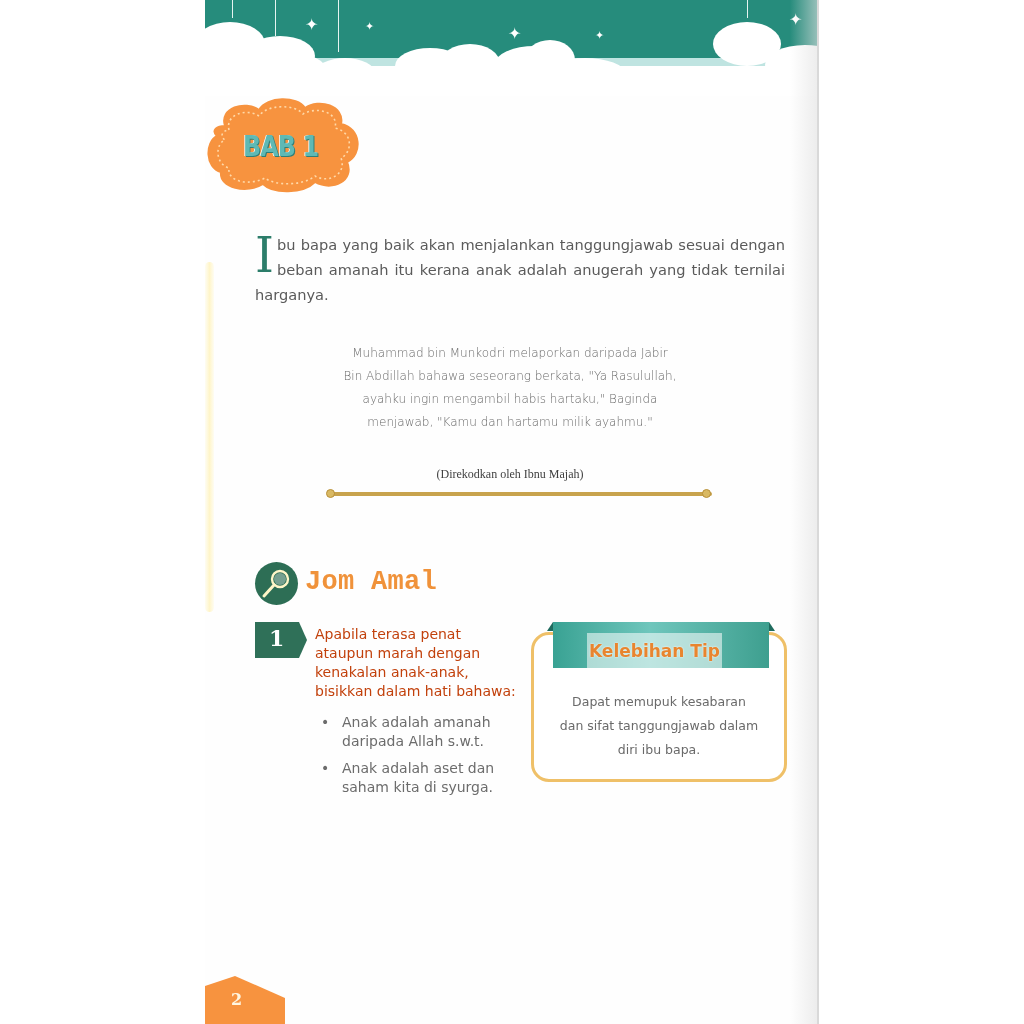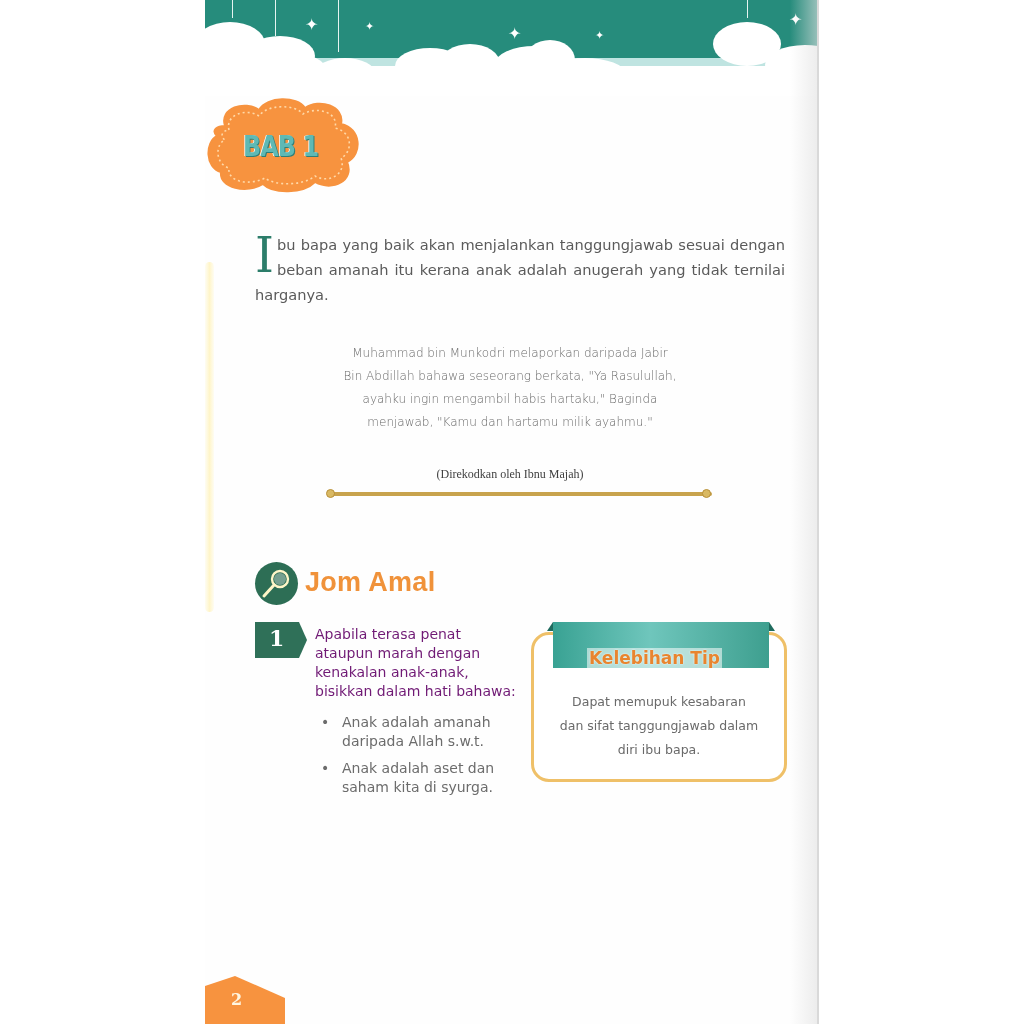--- a/index.html
+++ b/index.html
@@ -27,35 +27,35 @@
   .dropcap { float:left; font-family:"DejaVu Serif", serif; font-size:48px; line-height:42px; color:#2c7d6a; margin:2px 3px 0 0; }
 
   .yellow-line { position:absolute; left:0px; top:262px; width:9px; height:350px; background:linear-gradient(to right, rgba(255,246,200,0.2), #fff5c9, rgba(255,246,200,0.2)); border-radius:5px; }
 
   .hadith { position:absolute; left:115px; top:342px; width:380px; text-align:center; font-family:"DejaVu Sans", sans-serif; font-size:12px; line-height:23px; color:#6a6a6a; font-weight:300; }
   .source { position:absolute; left:115px; top:467px; width:380px; text-align:center; font-family:Liberation Serif, serif; font-size:12px; color:#404040; }
   .divider { position:absolute; left:124px; top:492px; width:383px; height:4px; background:#c8a34d; border-radius:2px; }
   .divider-dot { position:absolute; top:489px; width:9px; height:9px; border-radius:50%; background:#d9b963; border:1px solid #b8903a; box-sizing:border-box; }
 
   .jom-icon { position:absolute; left:50px; top:562px; width:43px; height:43px; border-radius:50%; background:#2d6e55; }
-  .jom-title { position:absolute; left:100px; top:567px; font-family:Liberation Sans, sans-serif; font-size:27px; font-weight:bold; color:#f0923a; letter-spacing:0.3px; }
+  .jom-title { position:absolute; left:100px; top:567px; font-family:Liberation Mono, monospace; font-size:27px; font-weight:bold; color:#f0923a; letter-spacing:0.3px; }
 
   .step-badge { position:absolute; left:50px; top:622px; width:52px; height:36px; }
   .step-num { position:absolute; left:14px; top:3px; font-family:"DejaVu Serif", serif; font-weight:bold; font-size:22px; color:#ffffff; }
 
-  .step-text { position:absolute; left:110px; top:625px; width:220px; font-family:"DejaVu Sans", sans-serif; font-size:14px; line-height:19px; color:#701a75; }
+  .step-text { position:absolute; left:110px; top:625px; width:220px; font-family:"DejaVu Sans", sans-serif; font-size:14px; line-height:19px; color:#c2410c; }
   .bullets { position:absolute; left:110px; top:713px; width:200px; font-family:"DejaVu Sans", sans-serif; font-size:14px; line-height:19px; color:#6c6c6c; }
   .bullet { position:relative; padding-left:27px; margin-bottom:8px; }
   .bullet-dot { position:absolute; left:6px; top:0; }
 
   .tip-box { position:absolute; left:326px; top:632px; width:256px; height:150px; border:3px solid #efc068; border-radius:18px; box-sizing:border-box; background:#ffffff; }
   .tip-header { position:absolute; left:348px; top:622px; width:216px; height:46px; background:linear-gradient(to right, #39a293, #6fc6bc 45%, #3e9f8f); }
   .tip-fold-l { position:absolute; left:342px; top:622px; width:0; height:0; border-right:6px solid #1f6b5e; border-top:9px solid transparent; }
   .tip-fold-r { position:absolute; left:564px; top:622px; width:0; height:0; border-left:6px solid #1f6b5e; border-top:9px solid transparent; }
-  .tip-title { position:absolute; left:382px; top:633px; font-family:"DejaVu Sans", sans-serif; font-size:17px; font-weight:bold; color:#e8852f; background:rgba(255,255,255,0.55); padding:0 2px; text-shadow:0 0 2px #fff;margin-top:15px; }
+  .tip-title { position:absolute; left:382px; top:633px; font-family:"DejaVu Sans", sans-serif; font-size:17px; font-weight:bold; color:#e8852f; background:rgba(255,255,255,0.55); padding:8px 2px; text-shadow:0 0 2px #fff; }
   .tip-text { position:absolute; left:340px; top:690px; width:228px; text-align:center; font-family:"DejaVu Sans", sans-serif; font-size:12.5px; line-height:24px; color:#6a6a6a; }
 
   .page-number-tab { position:absolute; left:0; top:976px; width:80px; height:48px; }
   .page-number { position:absolute; left:26px; top:990px; font-family:"DejaVu Serif", serif; font-weight:bold; font-size:16px; color:#fff6e0; }
 </style>
 </head>
 <body>
 
 <div class="page">
 

